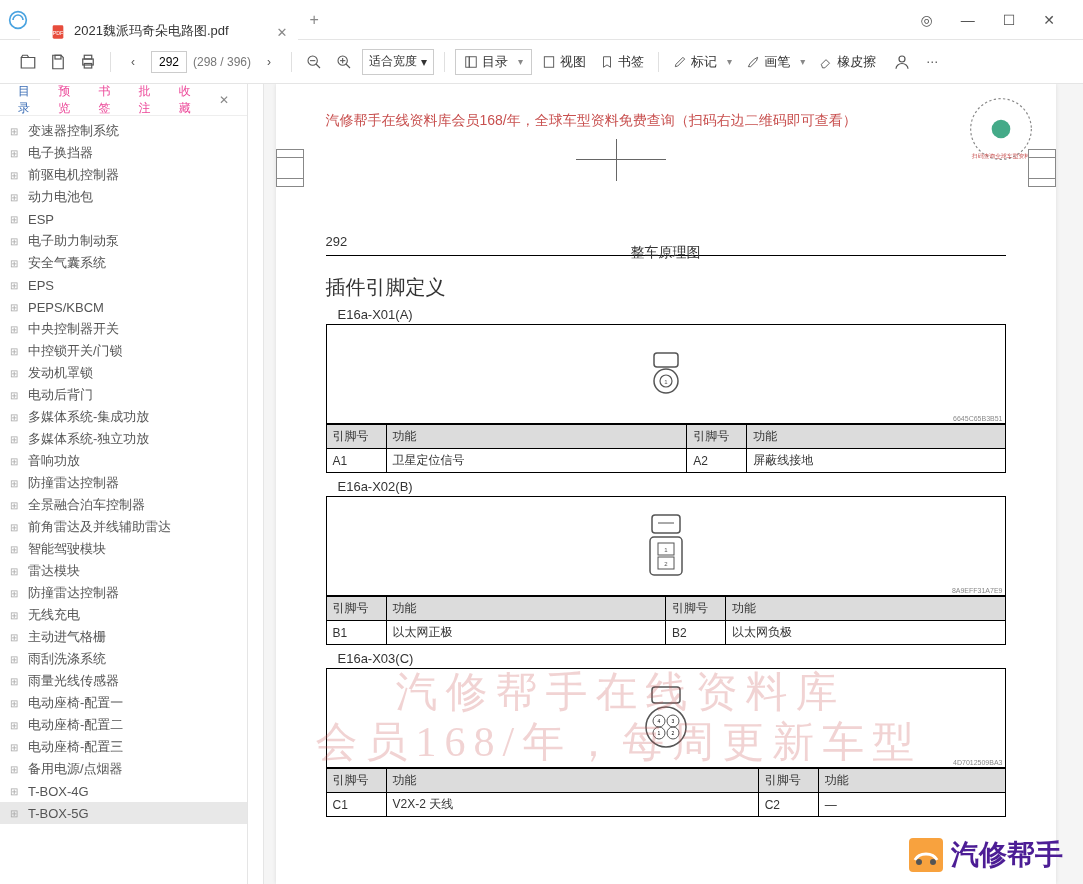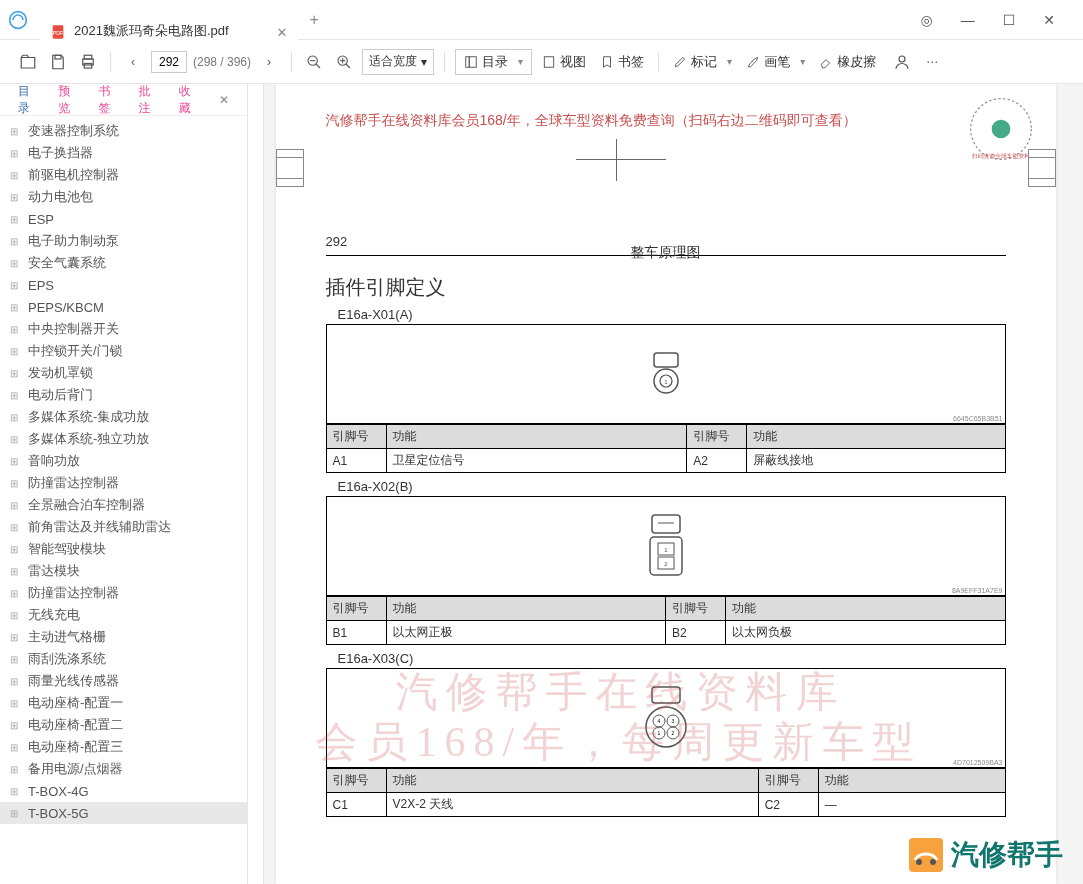--- a/index.html
+++ b/index.html
@@ -43,21 +43,21 @@
 .doctitle { position: absolute; top: 10px; left: 50%; transform: translateX(-50%); font-size: 14px; }
 .section-title { font-size: 20px; margin: 18px 0 6px 0; }
 .conn-label { font-size: 13px; margin: 6px 0 2px 12px; }
 .conn-box { border: 1px solid #000; height: 100px; display: flex; align-items: center; justify-content: center; position: relative; }
 .conn-box .serial { position: absolute; right: 2px; bottom: 1px; font-size: 7px; color: #888; }
 .pin-table { width: 100%; border-collapse: collapse; font-size: 12px; }
 .pin-table th, .pin-table td { border: 1px solid #000; padding: 3px 6px; text-align: left; }
 .pin-table th { background: #dcdcdc; font-weight: normal; text-align: left; }
 .pin-table td.pin { width: 60px; }
 .wm { position: absolute; font-size: 42px; color: rgba(200,80,79,0.25); pointer-events: none; white-space: nowrap; letter-spacing: 8px; font-family: "SimSun", serif; }
-.brand-wm { position: absolute; right: 20px; bottom: 10px; display: flex; align-items: center; gap: 8px; font-size: 28px; color: #0f766e; font-weight: bold; }
+.brand-wm { position: absolute; right: 20px; bottom: 10px; display: flex; align-items: center; gap: 8px; font-size: 28px; color: #4c1d95; font-weight: bold; }
 .brand-wm .logo-o { width: 34px; height: 34px; background: #f8a23e; border-radius: 4px; position: relative; }
 svg { display: block; }
 </style>
 </head>
 <body>
 
 <div class="titlebar">
   <span class="logo">
     <svg viewBox="0 0 24 24">
         <circle cx="12" cy="12" r="10" fill="none" stroke="#4aa3e0" stroke-width="2"></circle>

